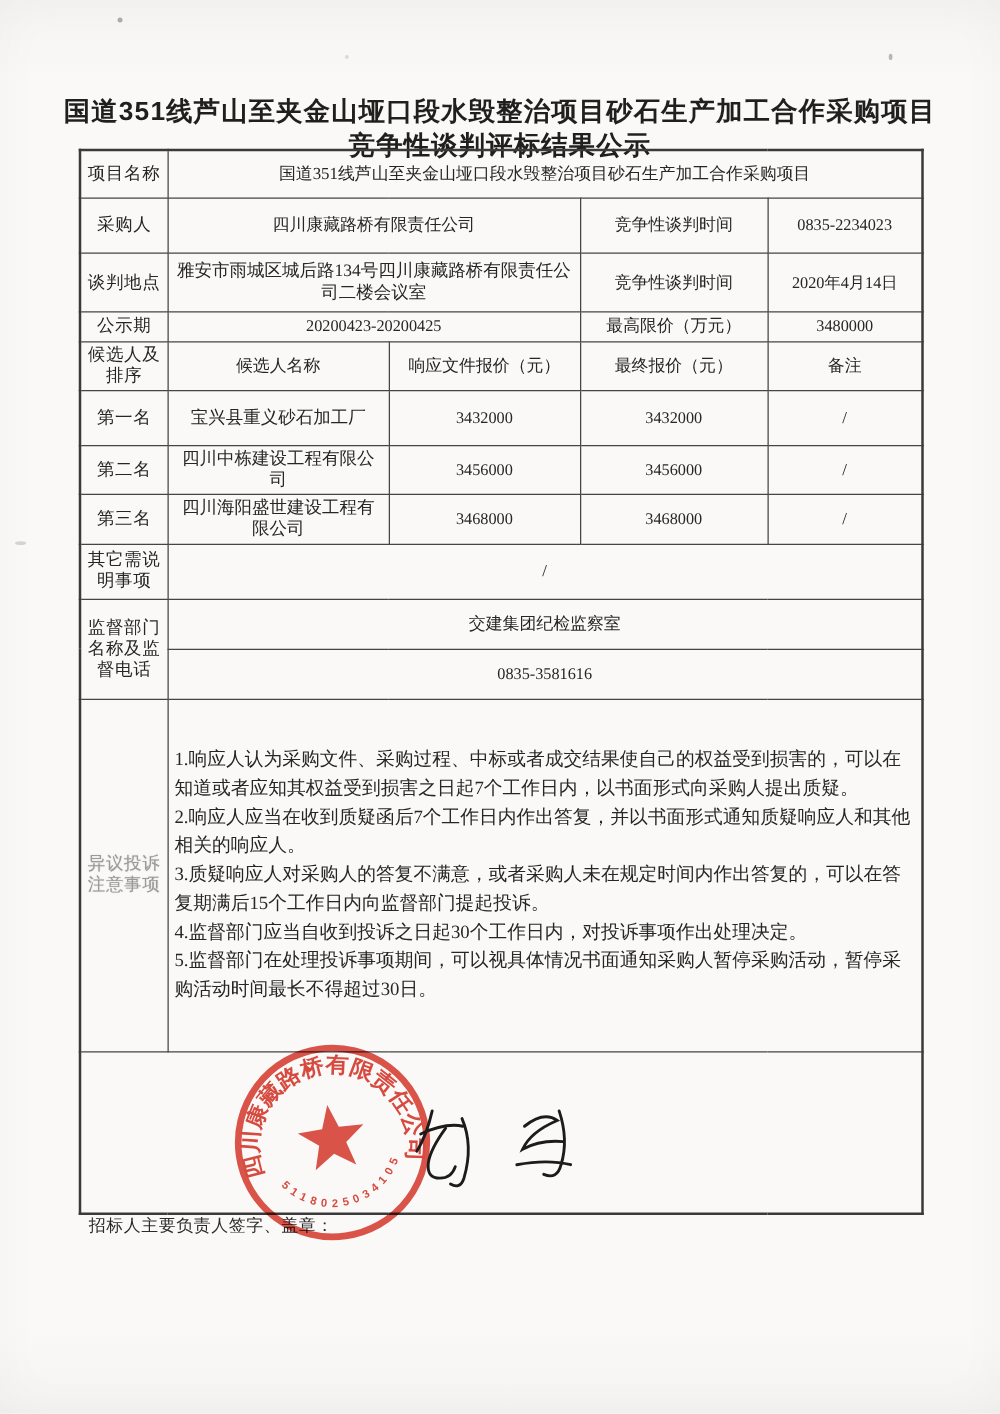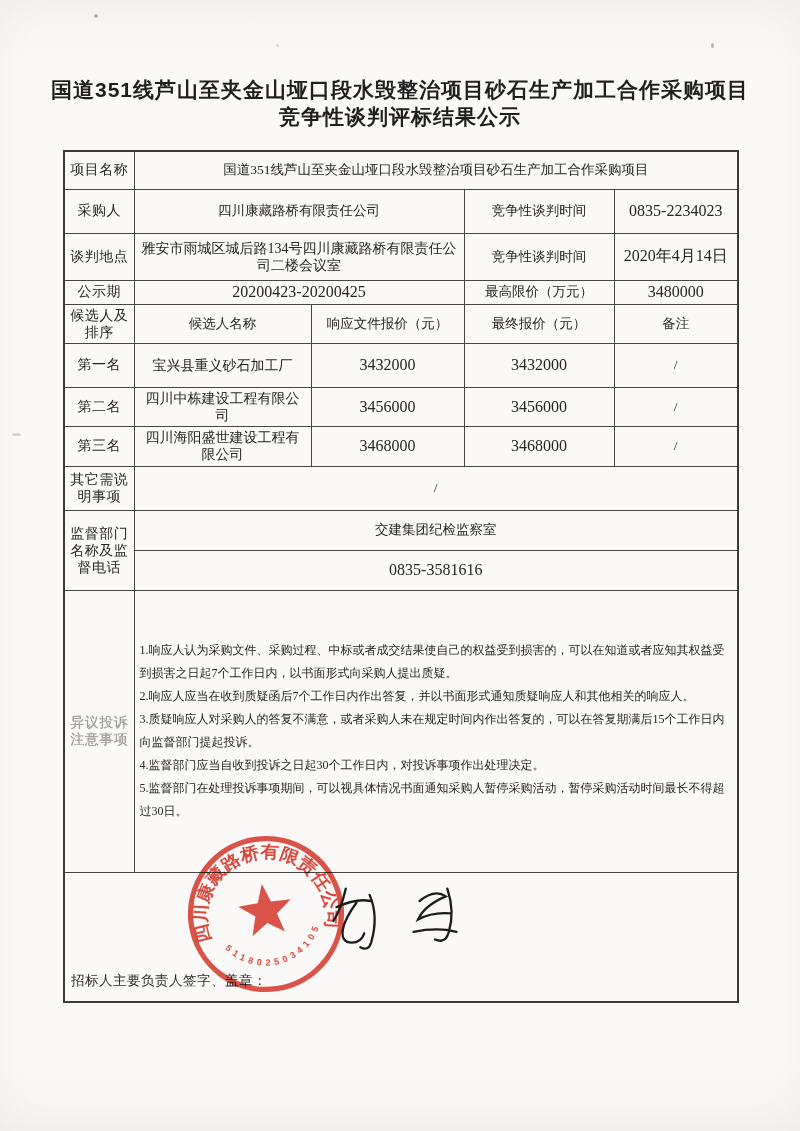--- a/index.html
+++ b/index.html
@@ -14,43 +14,43 @@
     background:linear-gradient(180deg,#f5f4f2 0%,#faf9f7 6%,#faf9f7 94%,#f4f3f1 100%);
     box-shadow:inset 0 0 40px rgba(0,0,0,0.03);
   }
   .doc-title{
     position:absolute;top:76px;left:40px;right:40px;
     text-align:center;
     font-family:"Liberation Sans","DejaVu Sans",sans-serif;
     font-weight:bold;font-size:21px;line-height:27px;letter-spacing:1px;color:#1f1f1f;
   }
   table.main{
-    position:absolute;left:63px;top:150px;width:674px;
+    position:absolute;left:63px;top:119px;width:674px;
     border-collapse:collapse;table-layout:fixed;
     font-size:13.5px;color:#262626;
   }
   table.main td{
     border:1.5px solid #454545;
     vertical-align:middle;
     padding:2px 5px;
     text-align:center;
     overflow:hidden;
   }
   table.main{border:2px solid #3a3a3a;}
   td.lbl{text-align:left;padding-left:6px;font-size:14px;letter-spacing:0.5px;}
   td.left{text-align:left;padding-left:7px;}
   td.small{font-size:14px;line-height:17px;}
-  td.num{font-family:"Liberation Serif","DejaVu Serif",serif;font-size:16px;}
+  td.num{font-family:"Liberation Serif","DejaVu Serif",serif;font-size:13px;}
   td.faded{color:#9a9a9a;text-shadow:0 0 1px rgba(160,160,160,.6);}
   tr.r1{height:38px;} tr.r2{height:44px;} tr.r3{height:47px;} tr.r4{height:24px;}
   tr.r5{height:36px;} tr.r6{height:44px;} tr.r7{height:39px;margin-top:45px;} tr.r8{height:40px;}
   tr.r9{height:44px;padding-left:15px;} tr.r10{height:40px;} tr.r11{height:40px;}
   tr.r12{height:282px;} tr.r13{height:130px;}
   .obj-wrap{text-align:left;padding:4px 6px;}
-  .obj-line{font-size:12px;line-height:23px;text-align:left;}
+  .obj-line{font-size:15px;line-height:23px;text-align:left;}
   .sig-label{position:absolute;left:71px;top:972px;font-size:13.5px;letter-spacing:0.5px;color:#2b2b2b;}
   .seal{
     position:absolute;left:184px;top:832px;width:164px;height:164px;
     transform:rotate(-8deg);
     opacity:0.9;mix-blend-mode:multiply;
     pointer-events:none;
   }
   .signature{
     position:absolute;left:295px;top:866px;width:200px;height:110px;
     pointer-events:none;

